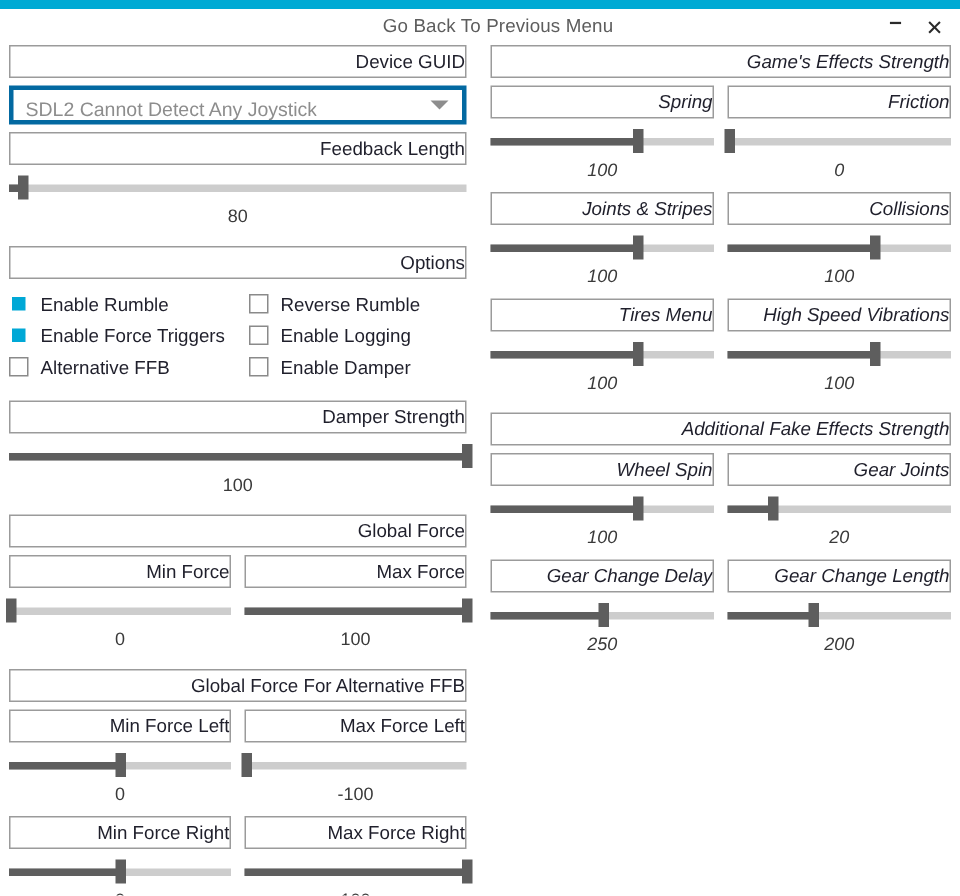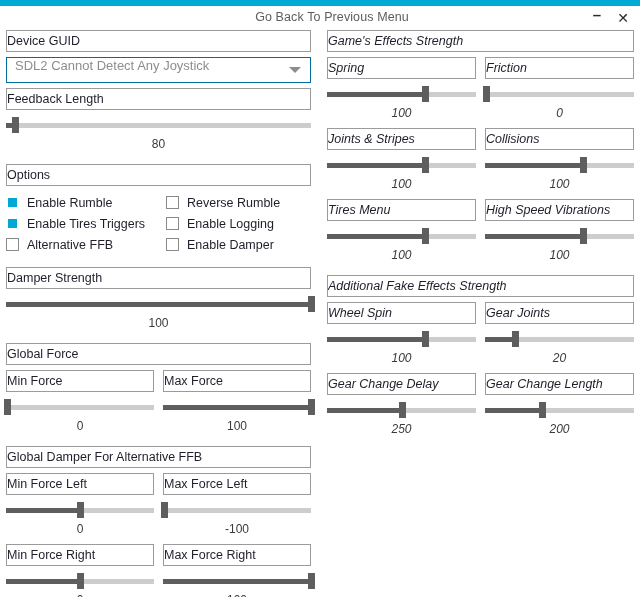--- a/index.html
+++ b/index.html
@@ -39,21 +39,21 @@
   .panel-left{left:6px;width:305px;}
   .panel-right{left:327px;width:307px;font-style:italic;}
 
   
   .lbl{
     box-sizing:border-box;
     border:1px solid #9b9b9b;
     background:#ffffff;
     height:22px;
     line-height:20px;
-    text-align:left;
+    text-align:right;
     font-size:12.5px;
     color:#1f1f2b;
     position:relative;
     overflow:hidden;
     white-space:nowrap;
   }
   
   .lbl:after{
     content:"";position:absolute;left:-1px;bottom:-1px;
     width:4px;height:1px;background:#ffffff;
@@ -110,23 +110,23 @@
     background:#ffffff;
   }
   .box.on:after{
     content:"";position:absolute;left:1px;top:1px;right:1px;bottom:1px;
     background:#00a8d6;
   }
 
   
   .combo{
     box-sizing:border-box;
-    border:1px solid #0369a1;background:#ffffff;
+    border:3px solid #0369a1;background:#ffffff;
     height:26px;margin-top:5px;position:relative;
-    display:flex;align-items:flex-start;
+    display:flex;align-items:flex-end;
   }
   .combo-text{
     font-size:13px;color:#8d8d8d;padding-left:8px;
     white-space:nowrap;overflow:hidden;
   }
   .combo-arrow{
     position:absolute;right:9px;top:50%;
     width:0;height:0;
     border-left:6px solid transparent;
     border-right:6px solid transparent;
@@ -171,21 +171,21 @@
     <div class="chk">
       <span class="box on"></span>
       <span>Enable Rumble</span>
     </div>
     <div class="chk">
       <span class="box"></span>
       <span>Reverse Rumble</span>
     </div>
     <div class="chk">
       <span class="box on"></span>
-      <span>Enable Tires Triggers</span>
+      <span>Enable Force Triggers</span>
     </div>
     <div class="chk">
       <span class="box"></span>
       <span>Enable Logging</span>
     </div>
     <div class="chk">
       <span class="box"></span>
       <span>Alternative FFB</span>
     </div>
     <div class="chk">
@@ -221,21 +221,21 @@
       <div class="slider">
         <div class="track"></div>
         <div class="fill" style="width:100%"></div>
         <div class="thumb" style="left:100%"></div>
       </div>
       <div class="val">100</div>
     </div>
   </div>
 
   <div class="spacer"></div>
-  <div class="lbl">Global Damper For Alternative FFB</div>
+  <div class="lbl">Global Force For Alternative FFB</div>
   <div class="spacer-xs"></div>
   <div class="row2">
     <div class="col">
       <div class="lbl">Min Force Left</div>
       <div class="slider">
         <div class="track"></div>
         <div class="fill" style="width:50%"></div>
         <div class="thumb" style="left:50%"></div>
       </div>
       <div class="val">0</div>

